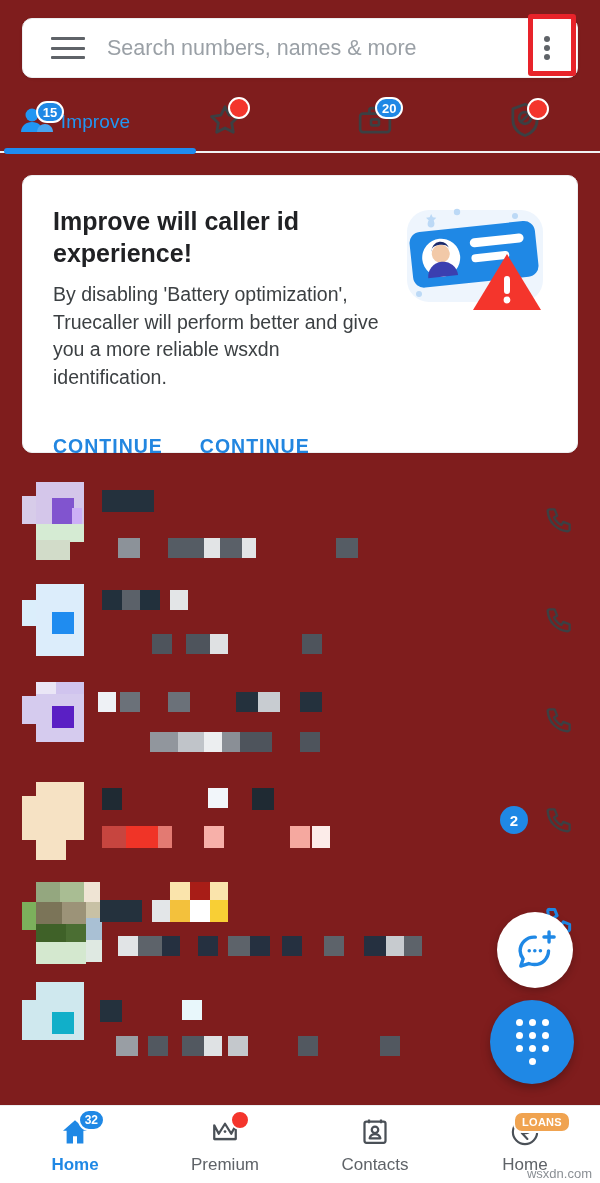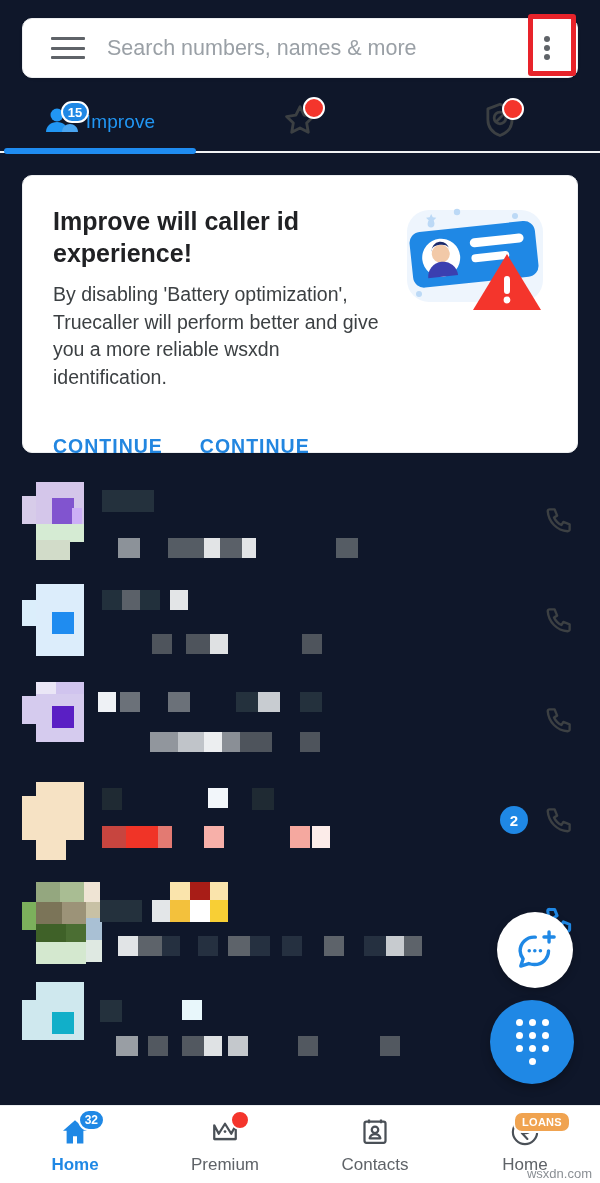--- a/index.html
+++ b/index.html
@@ -6,21 +6,21 @@
   * { box-sizing: border-box; margin: 0; padding: 0; }
   html, body {
     width: 600px; height: 1183px;
     background: #ffffff;
     font-family: "Liberation Sans", sans-serif;
     overflow: hidden;
   }
   .screen {
     position: relative;
     width: 600px; height: 1183px;
-    background: #0f172a;
+    background: #7f1d1d;
   }
 
   
   .searchbar {
     position: absolute; left: 22px; top: 18px;
     width: 556px; height: 60px;
     background: #ffffff;
     border: 1px solid #eceef0;
     border-radius: 10px;
     box-shadow: 0 1px 3px rgba(0,0,0,0.10);
@@ -241,20 +241,32 @@
       <div class="tab-inner">
         <span>
           <svg width="36" height="36" viewBox="0 0 24 24" fill="none" stroke="#3c4043" stroke-width="1.9" stroke-linejoin="round">
             <path d="M12 3.2l2.75 5.6 6.2.9-4.5 4.35 1.07 6.15L12 17.3l-5.52 2.9 1.06-6.15-4.5-4.35 6.2-.9z"></path>
           </svg>
         </span>
         <span class="dot-red" style="left:21px; top:-5px;"></span>
       </div>
     </div>
 
+    <div class="tab">
+      <div class="tab-inner">
+        <span>
+          <svg width="38" height="34" viewBox="0 0 26 24" fill="none" stroke="#3c4043" stroke-width="1.9" stroke-linejoin="round">
+            <rect x="2.5" y="7.5" width="21" height="13" rx="2"></rect>
+            <path d="M9 7.5V5.2c0-.9.7-1.6 1.6-1.6h4.8c.9 0 1.6.7 1.6 1.6v2.3"></path>
+            <rect x="10.2" y="11.6" width="5.6" height="4.2" rx="1"></rect>
+          </svg>
+        </span>
+        <span class="badge-num" style="left:19px; top:-6px;">20</span>
+      </div>
+    </div>
 
     <div class="tab">
       <div class="tab-inner">
         <span>
           <svg width="36" height="38" viewBox="0 0 24 26" fill="none" stroke="#3c4043" stroke-width="1.9" stroke-linejoin="round">
             <path d="M12 2.2l8.3 3.2v7.2c0 5.4-3.5 9.2-8.3 11-4.8-1.8-8.3-5.6-8.3-11V5.4z"></path>
             <circle cx="12" cy="11.6" r="4"></circle>
             <line x1="9.2" y1="14.4" x2="14.8" y2="8.8"></line>
           </svg>
         </span>

